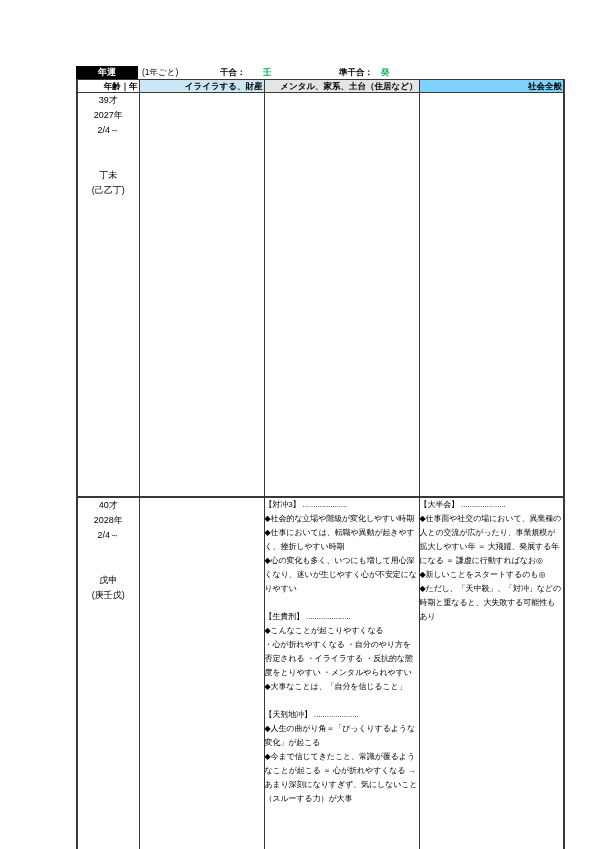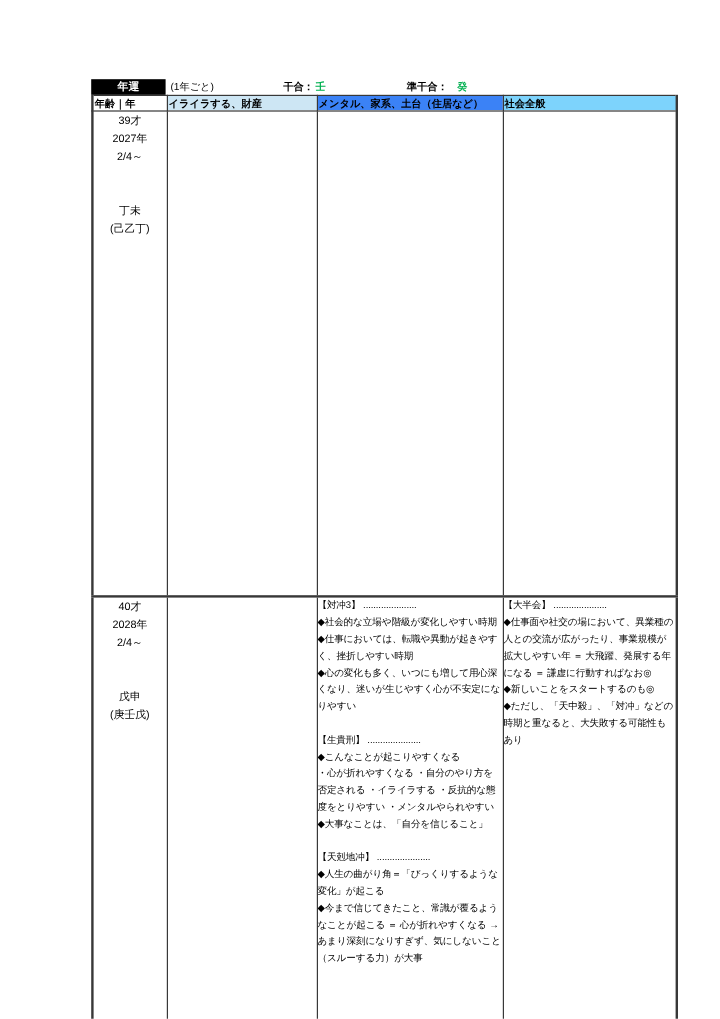--- a/index.html
+++ b/index.html
@@ -14,47 +14,47 @@
   
   .topbar{position:relative;height:13px;width:100%;}
   .title-cell{
     position:absolute;left:0;top:0;width:62px;height:13px;
     background:#000;color:#fff;font-size:9px;font-weight:bold;
     display:flex;align-items:center;justify-content:center;line-height:13px;
   }
   .tb-note{position:absolute;left:66px;top:1px;font-size:8.5px;}
   .tb-label{position:absolute;top:1px;font-size:8.5px;font-weight:bold;}
   .tb-value{position:absolute;top:1px;font-size:8.5px;font-weight:bold;color:#00b050;}
-  .kango-label{left:160px;}
+  .kango-label{left:144px;}
   .kango-value{left:187px;}
   .junkango-label{left:263px;}
   .junkango-value{left:305px;}
 
   
   table.grid{
     border-collapse:collapse;table-layout:fixed;width:487px;
     border:2px solid #383838;border-top:1px solid #383838;
   }
   table.grid col.c1{width:62px;}
   table.grid col.c2{width:125px;}
   table.grid col.c3{width:155px;}
   table.grid col.c4{width:145px;}
   table.grid th, table.grid td{
     border:1px solid #383838;
     vertical-align:top;overflow:hidden;
     padding:0;
   }
   tr.header-row{height:13px;}
   tr.header-row th{
-    font-size:8.5px;font-weight:bold;text-align:left;
+    font-size:8.5px;font-weight:bold;text-align:right;
     vertical-align:middle;line-height:12px;padding:0 1px;
     white-space:nowrap;
   }
   th.hdr-blue{background:#cde6f4;}
-  th.hdr-pink{background:#3b82f6;}
+  th.hdr-pink{background:#e5e5e5;}
   th.hdr-rose{background:#7dd3fc;}
 
   tr.row-1{height:404px;}
   tr.row-2{height:363px;}
   tr.row-2 td{border-top:2px solid #383838;margin-top:20px;}
 
   td.agecell{
     text-align:center;font-size:9px;line-height:15px;
     padding-top:3px;white-space:pre-wrap;
   }

